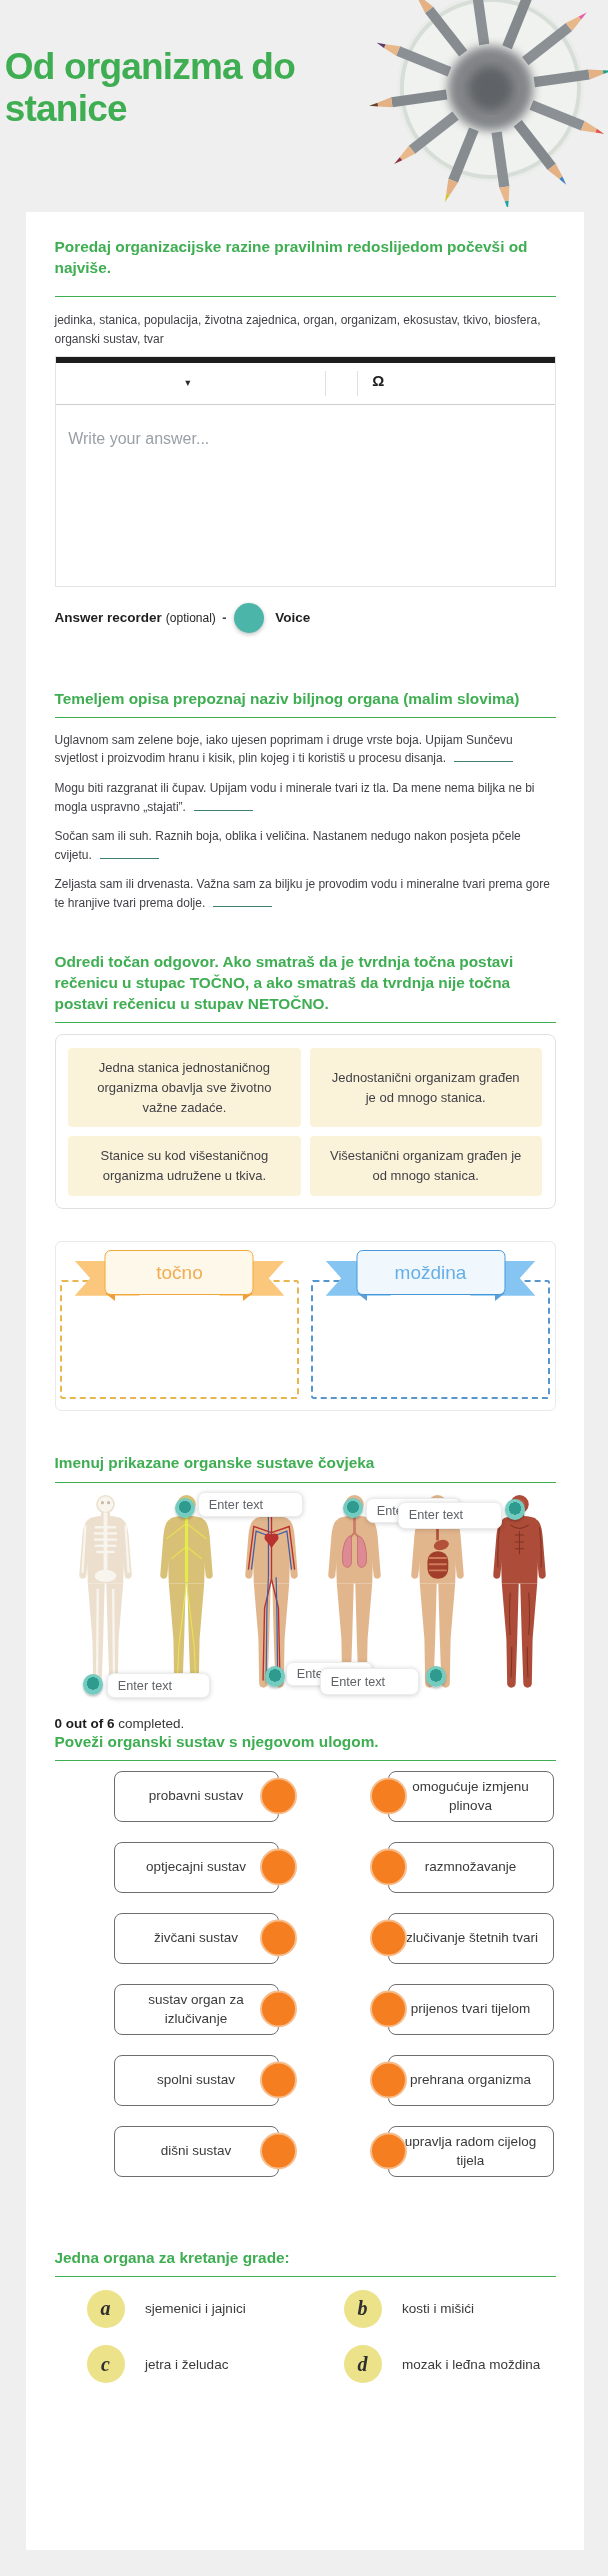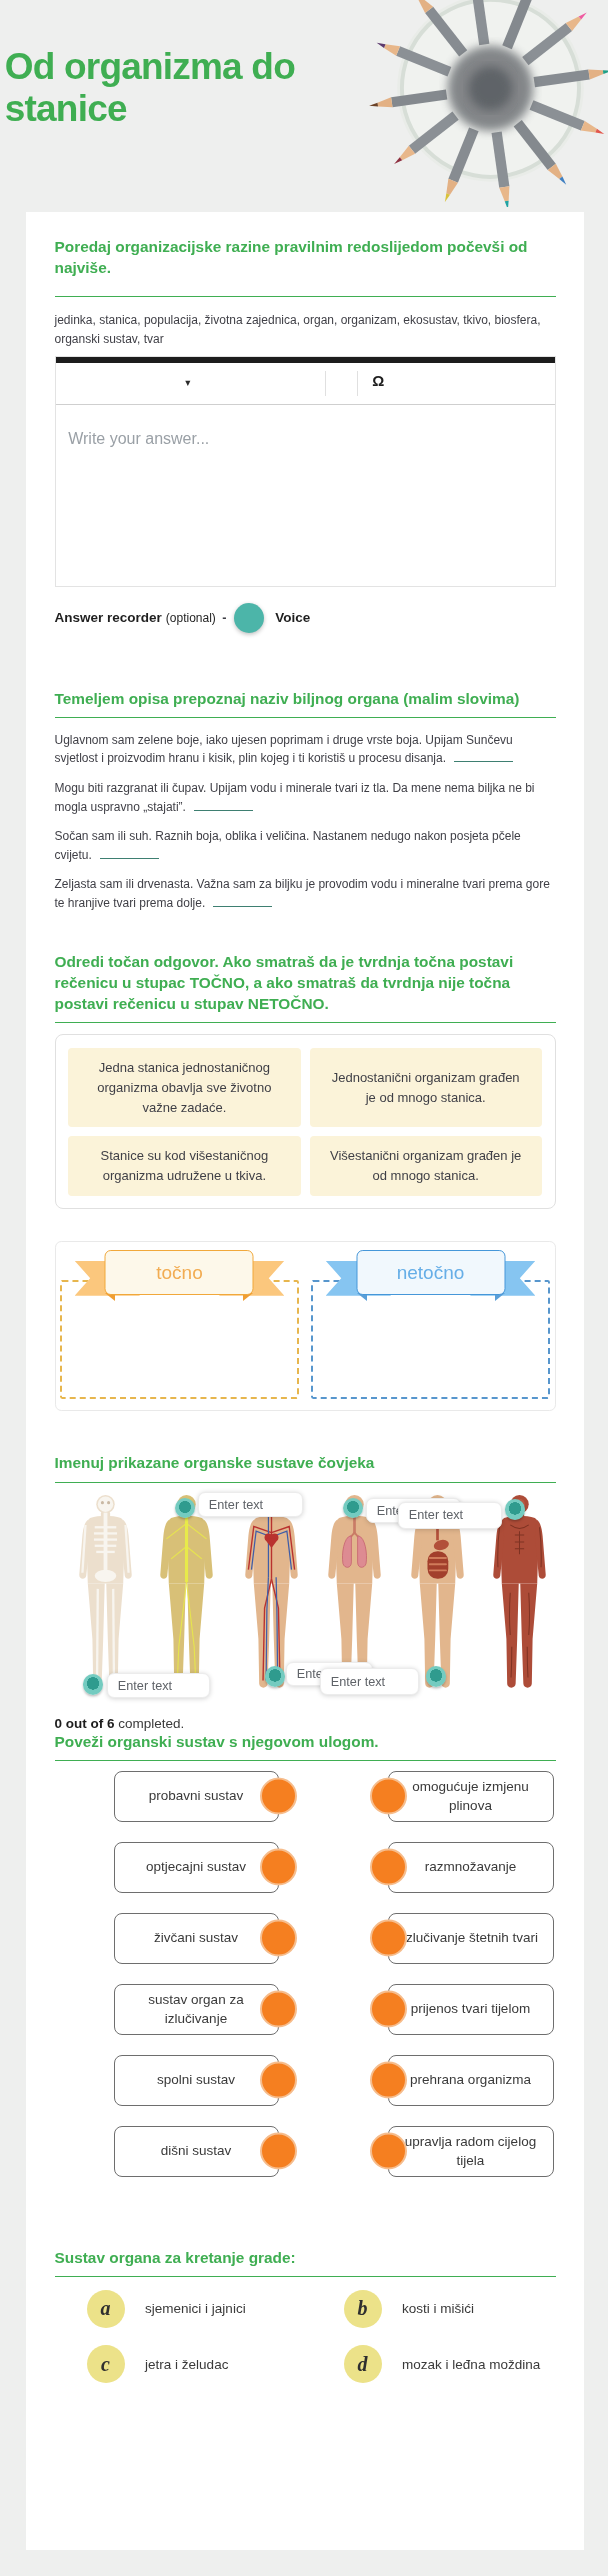--- a/index.html
+++ b/index.html
@@ -265,21 +265,21 @@
         <div class="fold fold-l fold-true"></div>
         <div class="fold fold-r fold-true"></div>
         <div class="ribbon ribbon-true">točno</div>
         <div class="zone zone-true"></div>
       </div>
       <div class="bin">
         <div class="wing wing-l wing-false"></div>
         <div class="wing wing-r wing-false"></div>
         <div class="fold fold-l fold-false"></div>
         <div class="fold fold-r fold-false"></div>
-        <div class="ribbon ribbon-false">netočno</div>
+        <div class="ribbon ribbon-false">moždina</div>
         <div class="zone zone-false"></div>
       </div>
     </div>
   </section>
 
   <section>
     <h2 class="sec-title mt52">Imenuj prikazane organske sustave čovjeka</h2>
     <hr class="hr mt10">
 
     <div class="figs">
@@ -458,21 +458,21 @@
         <div class="match-gap"></div>
         <div class="match-box" style="width:166px">
             <span class="dot dot-l"></span>
             <span>upravlja radom cijelog tijela</span>
           </div>
       </div>
     </div>
   </section>
 
   <section>
-    <h2 class="sec-title mt88">Sustav organa za kretanje grade:</h2>
+    <h2 class="sec-title mt88">Jedna organa za kretanje grade:</h2>
     <hr class="hr mt10">
     <div class="opts">
       <div class="opt">
         <span class="opt-circle">a</span>
         <span class="opt-label">sjemenici i jajnici</span>
       </div>
       <div class="opt">
         <span class="opt-circle">b</span>
         <span class="opt-label">kosti i mišići</span>
       </div>

